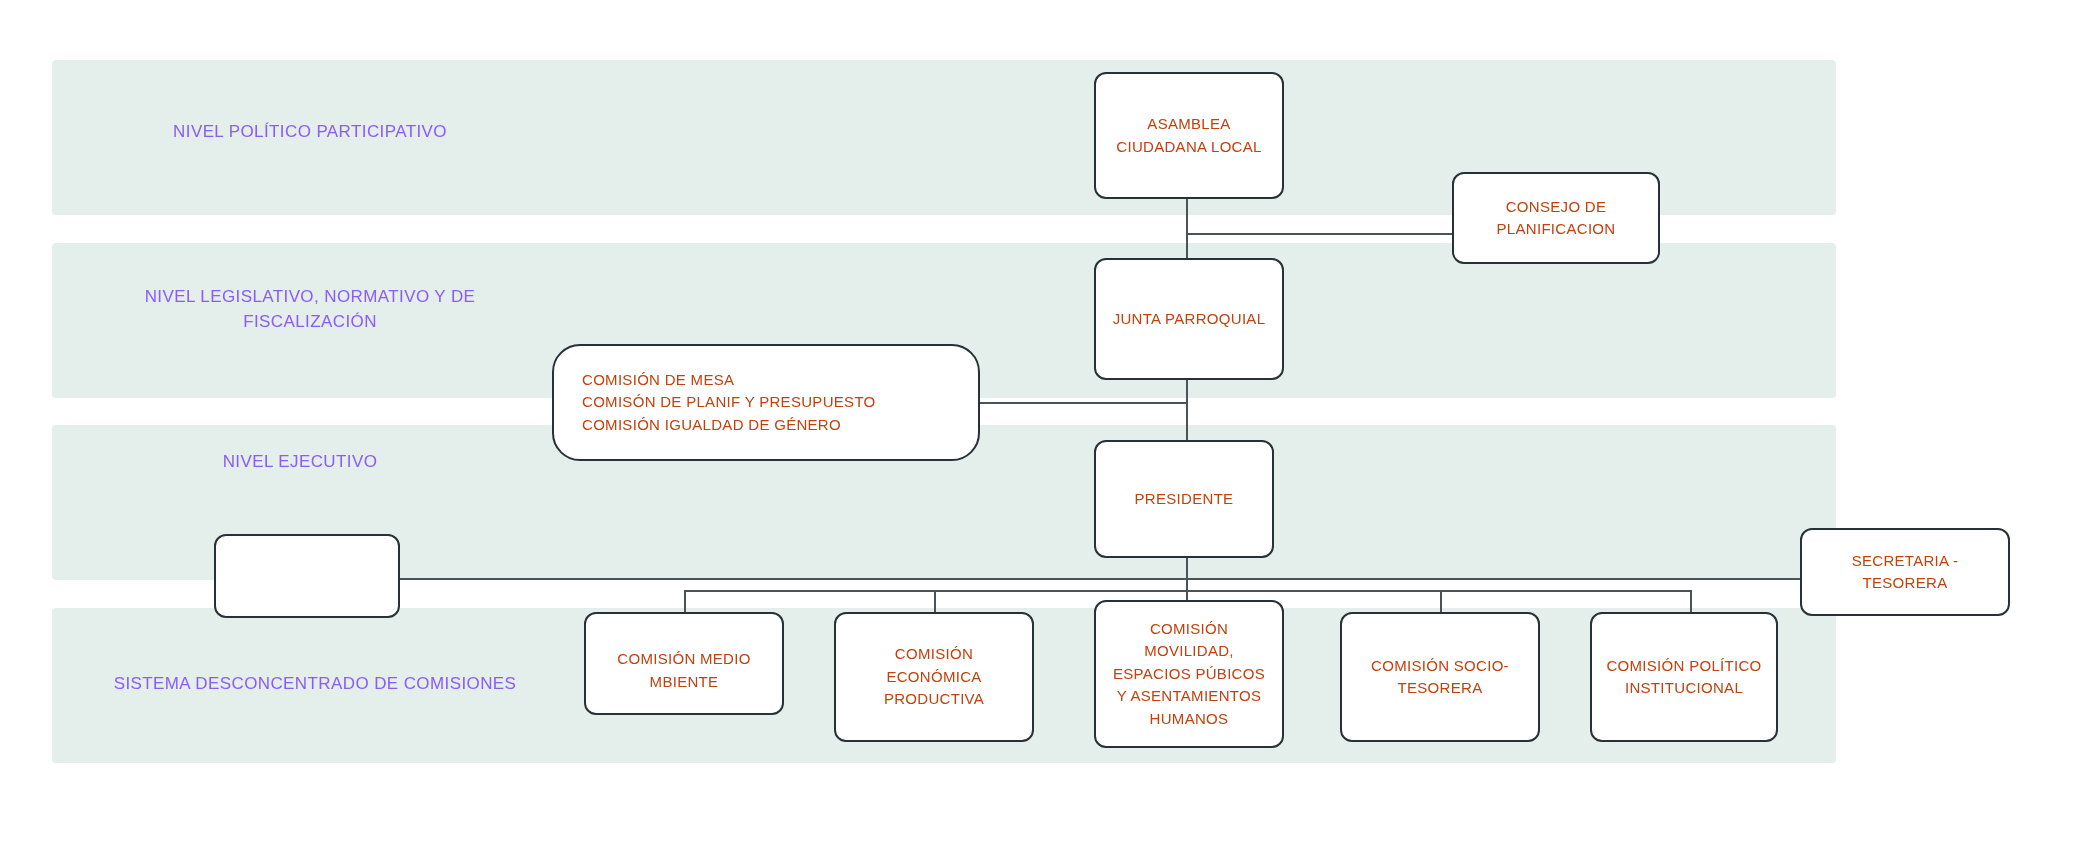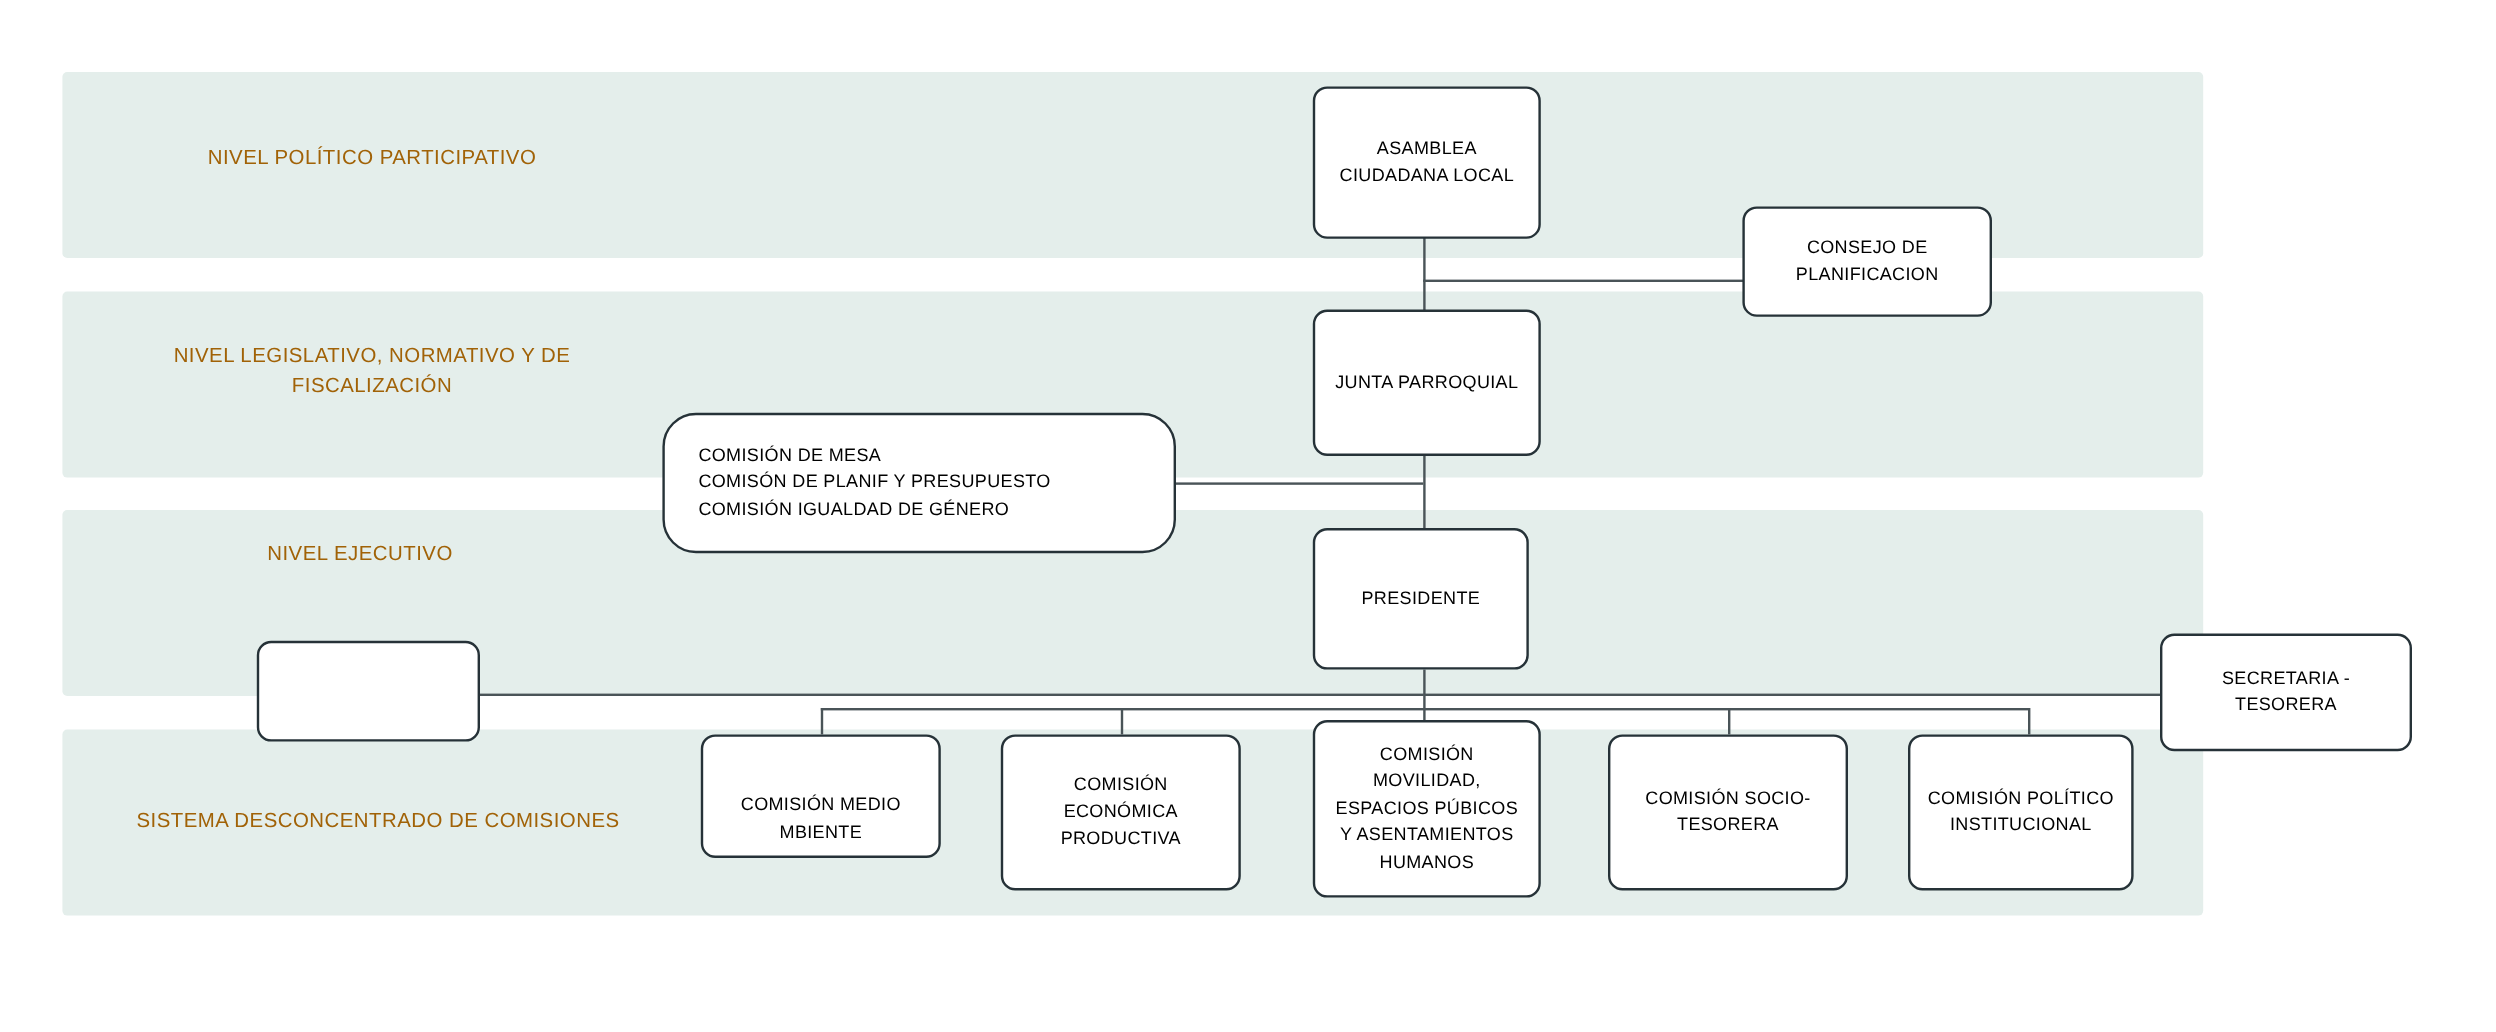--- a/index.html
+++ b/index.html
@@ -19,42 +19,42 @@
     height: 860px;
   }
   
   .band {
     position: absolute;
     background: #e4eeeb;
     border-radius: 4px;
   }
   .band-label {
     position: absolute;
-    color: #a16207;
+    color: #8b5cf6;
     font-size: 17px;
     letter-spacing: 0.4px;
     line-height: 1.45;
     text-align: center;
   }
   
   .node {
     position: absolute;
     background: #ffffff;
     border: 2.5px solid #263238;
     border-radius: 12px;
     box-sizing: border-box;
     display: flex;
     align-items: center;
     justify-content: center;
     text-align: center;
-    color: #000000;
+    color: #c2410c;
     font-size: 15px;
     line-height: 1.5;
     letter-spacing: 0.3px;
-    padding: 8px 6px;
+    padding: 20px 6px;
     z-index: 3;
   }
   .node.left-align {
     justify-content: flex-start;
     text-align: left;
     padding-left: 28px;
   }
   .node-text { display: block; white-space: pre-line; }
   
   .line {
@@ -126,21 +126,21 @@
   </div>
 
   <div class="node" style="left:1094px; top:440px; width:180px; height:118px;">
     <span class="node-text">PRESIDENTE</span>
   </div>
 
   <div class="node" style="left:214px; top:534px; width:186px; height:84px;">
     <span class="node-text"></span>
   </div>
 
-  <div class="node" style="left:1800px; top:528px; width:210px; height:98px;">
+  <div class="node" style="left:1800px; top:528px; width:210px; height:88px;">
     <span class="node-text">SECRETARIA -
 TESORERA</span>
   </div>
 
   <div class="node" style="left:584px; top:612px; width:200px; height:103px;align-items:flex-end;">
     <span class="node-text">COMISIÓN MEDIO
 MBIENTE</span>
   </div>
 
   <div class="node" style="left:834px; top:612px; width:200px; height:130px;">

